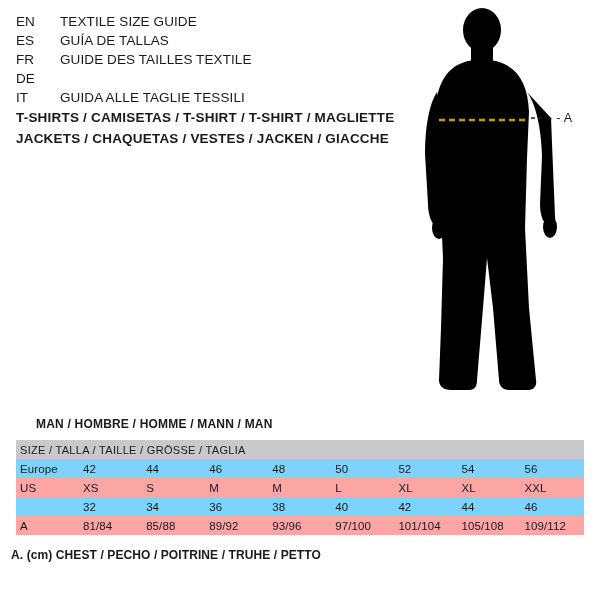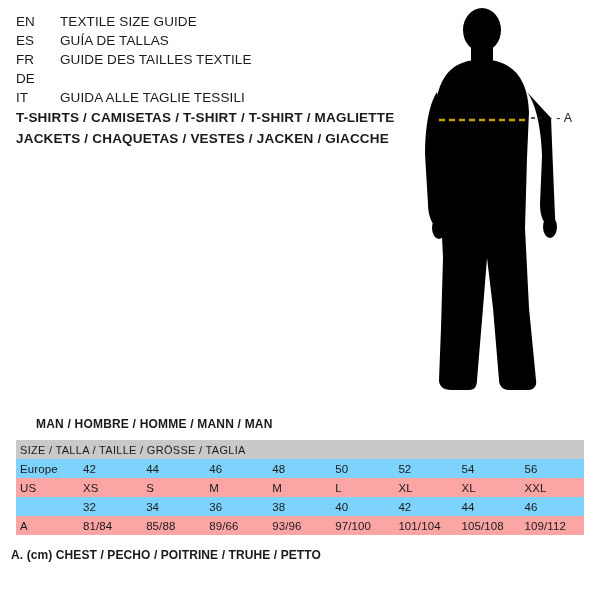--- a/index.html
+++ b/index.html
@@ -230,21 +230,21 @@
       <td class="col-val">38</td>
       <td class="col-val">40</td>
       <td class="col-val">42</td>
       <td class="col-val">44</td>
       <td class="col-val">46</td>
     </tr>
     <tr class="row-plain">
       <td class="col-label">A</td>
       <td class="col-val">81/84</td>
       <td class="col-val">85/88</td>
-      <td class="col-val">89/66</td>
+      <td class="col-val">89/92</td>
       <td class="col-val">93/96</td>
       <td class="col-val">97/100</td>
       <td class="col-val">101/104</td>
       <td class="col-val">105/108</td>
       <td class="col-val">109/112</td>
     </tr>
   </tbody>
 </table>
 
 <div id="footer-note">A. (cm) CHEST / PECHO / POITRINE / TRUHE / PETTO</div>

